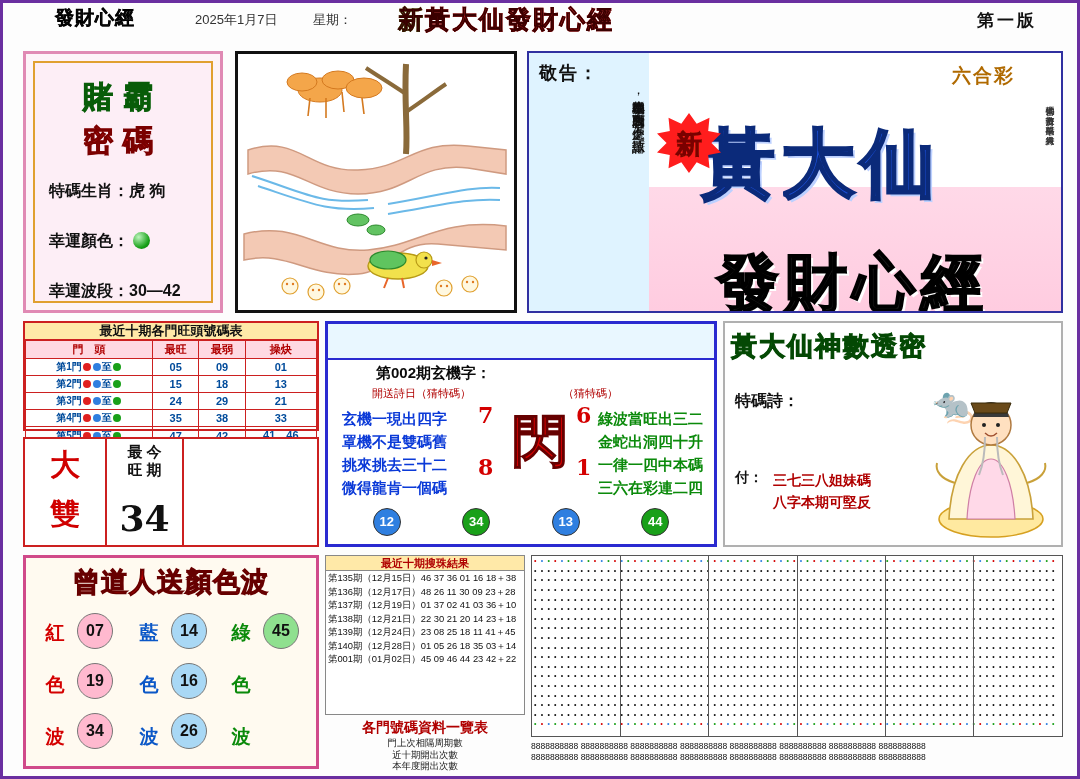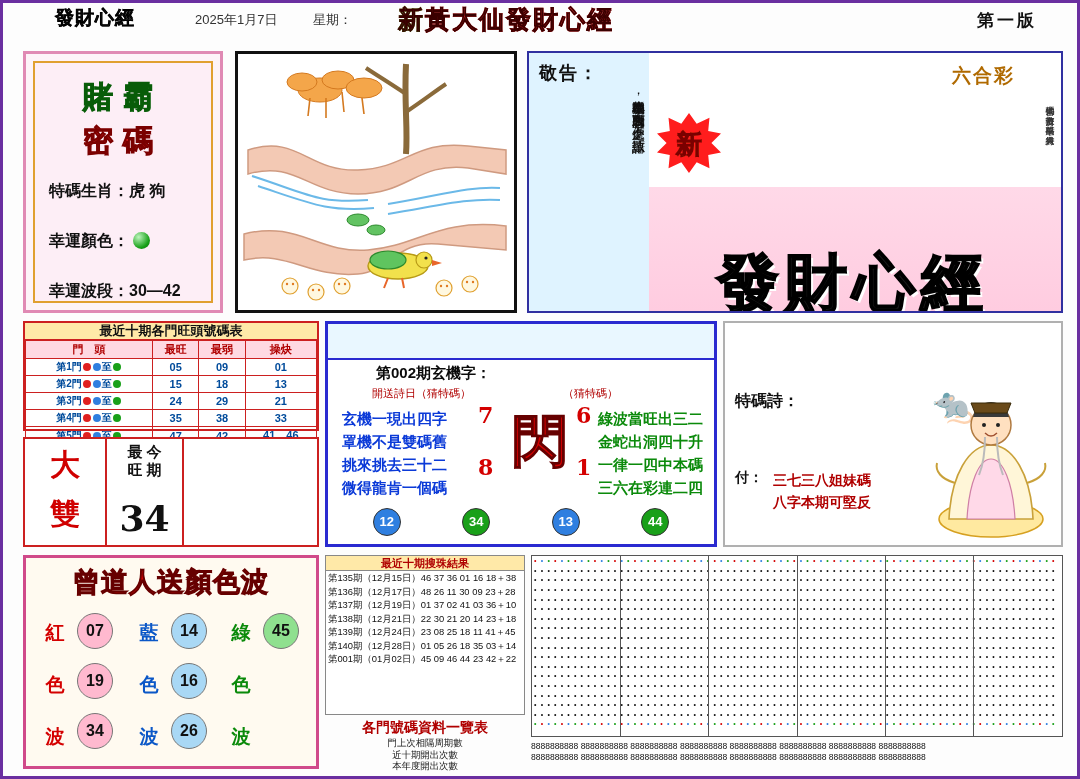--- a/index.html
+++ b/index.html
@@ -386,20 +386,21 @@
 
   <div class="box-head">
     <div class="hd-left">
       <div class="hd-advise">敬告：</div>
       <div class="hd-note">本報從今期改為小版，版面內容有所改動，不便之處，敬請原諒。</div>
     </div>
     <div class="hd-mid"></div>
     <div class="hd-new">
         <span>新</span>
       </div>
+    <div class="hd-big">黃大仙</div>
     <div class="hd-big2">發財心經</div>
     <div class="hd-mark">六合彩</div>
     <div class="hd-side">大仙揭密碼 教育救濟濟 橫財千千萬 只待有緣人</div>
   </div>
 
   <div class="box-table">
     <div class="tb-title">最近十期各門旺頭號碼表</div>
     <table class="grid">
       <thead>
         <tr>
@@ -518,20 +519,21 @@
 
     <div class="sc-balls">
       <span class="sball b">12</span>
       <span class="sball g">34</span>
       <span class="sball b">13</span>
       <span class="sball g">44</span>
     </div>
   </div>
 
   <div class="box-divine">
+    <div class="dv-title">黃大仙神數透密</div>
     <div class="dv-poem-lab">特碼詩：</div>
     <div class="dv-fu">付：</div>
     <div class="dv-fu2">
       <div>三七三八姐妹碼</div>
       <div>八字本期可堅反</div>
     </div>
     <div class="dv-rat">🐀</div>
     <svg class="dv-figure" viewBox="0 0 128 160">
       <ellipse cx="64" cy="140" rx="52" ry="18" fill="#ffe9a0" stroke="#d6a020" stroke-width="1.5"></ellipse>
       <path d="M22 140 C24 96,42 66,64 66 C86 66,104 96,106 140 Z" fill="#fff6d8" stroke="#c9a13a" stroke-width="1.6"></path>

